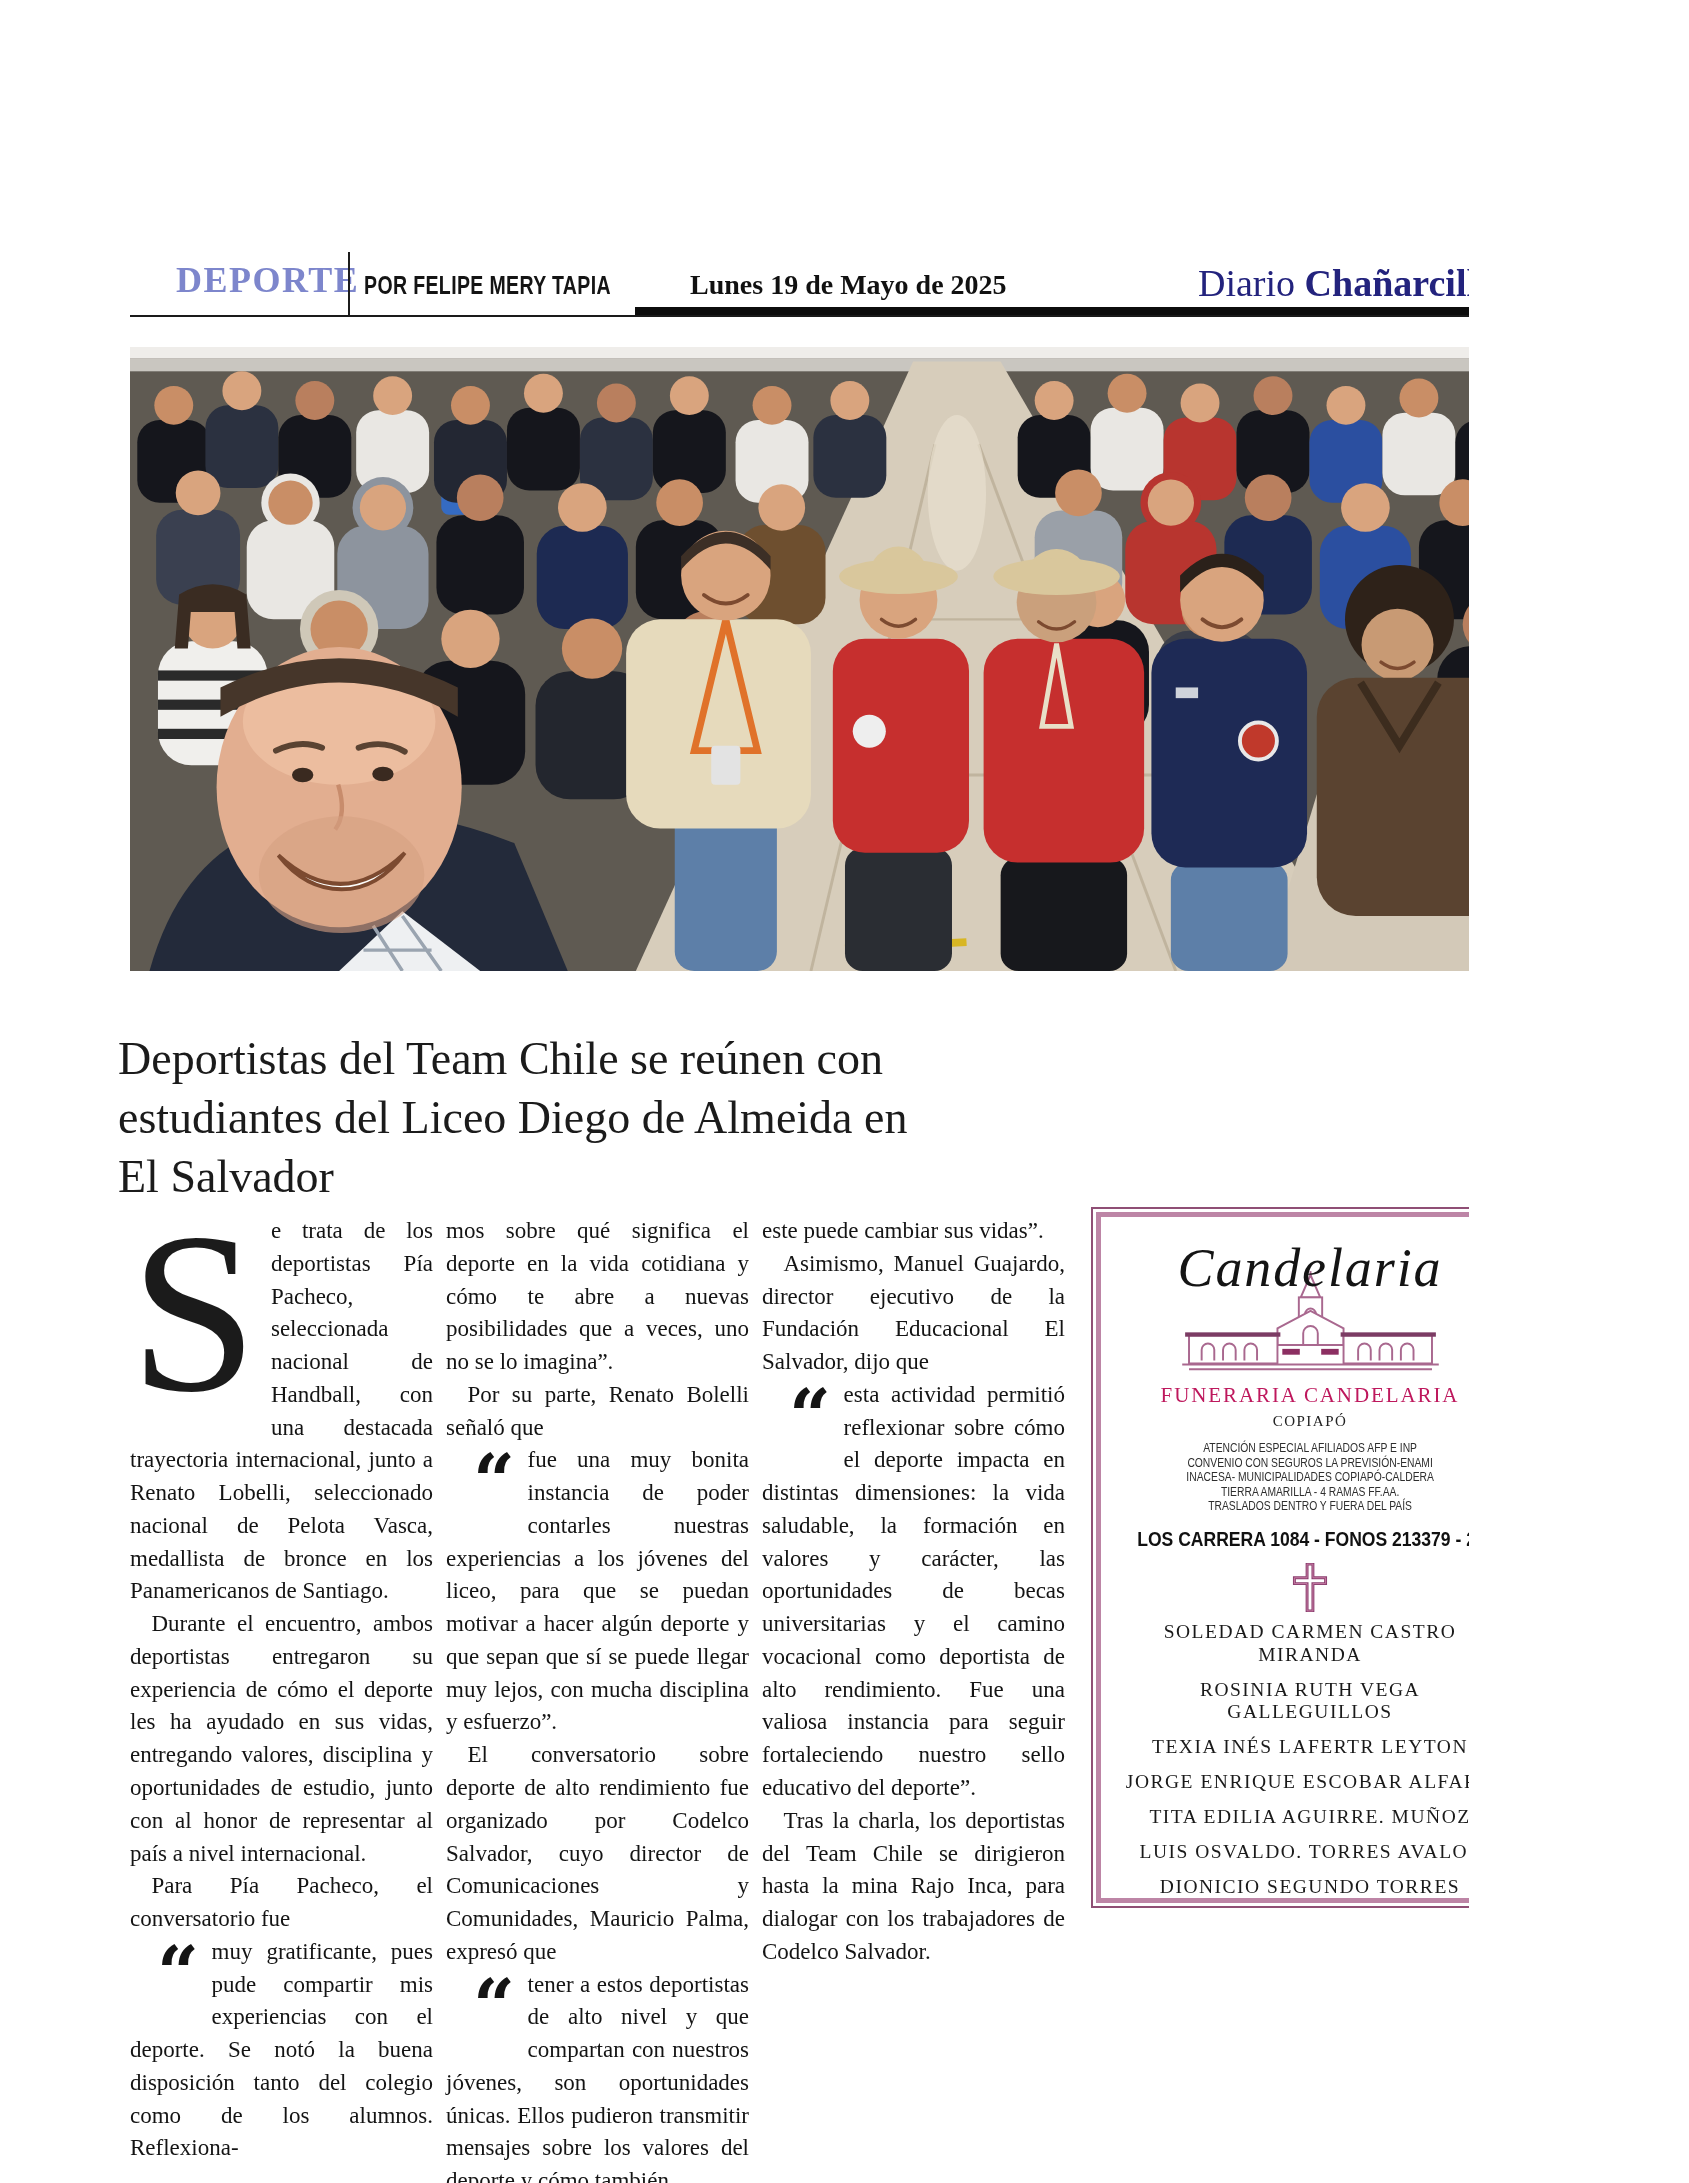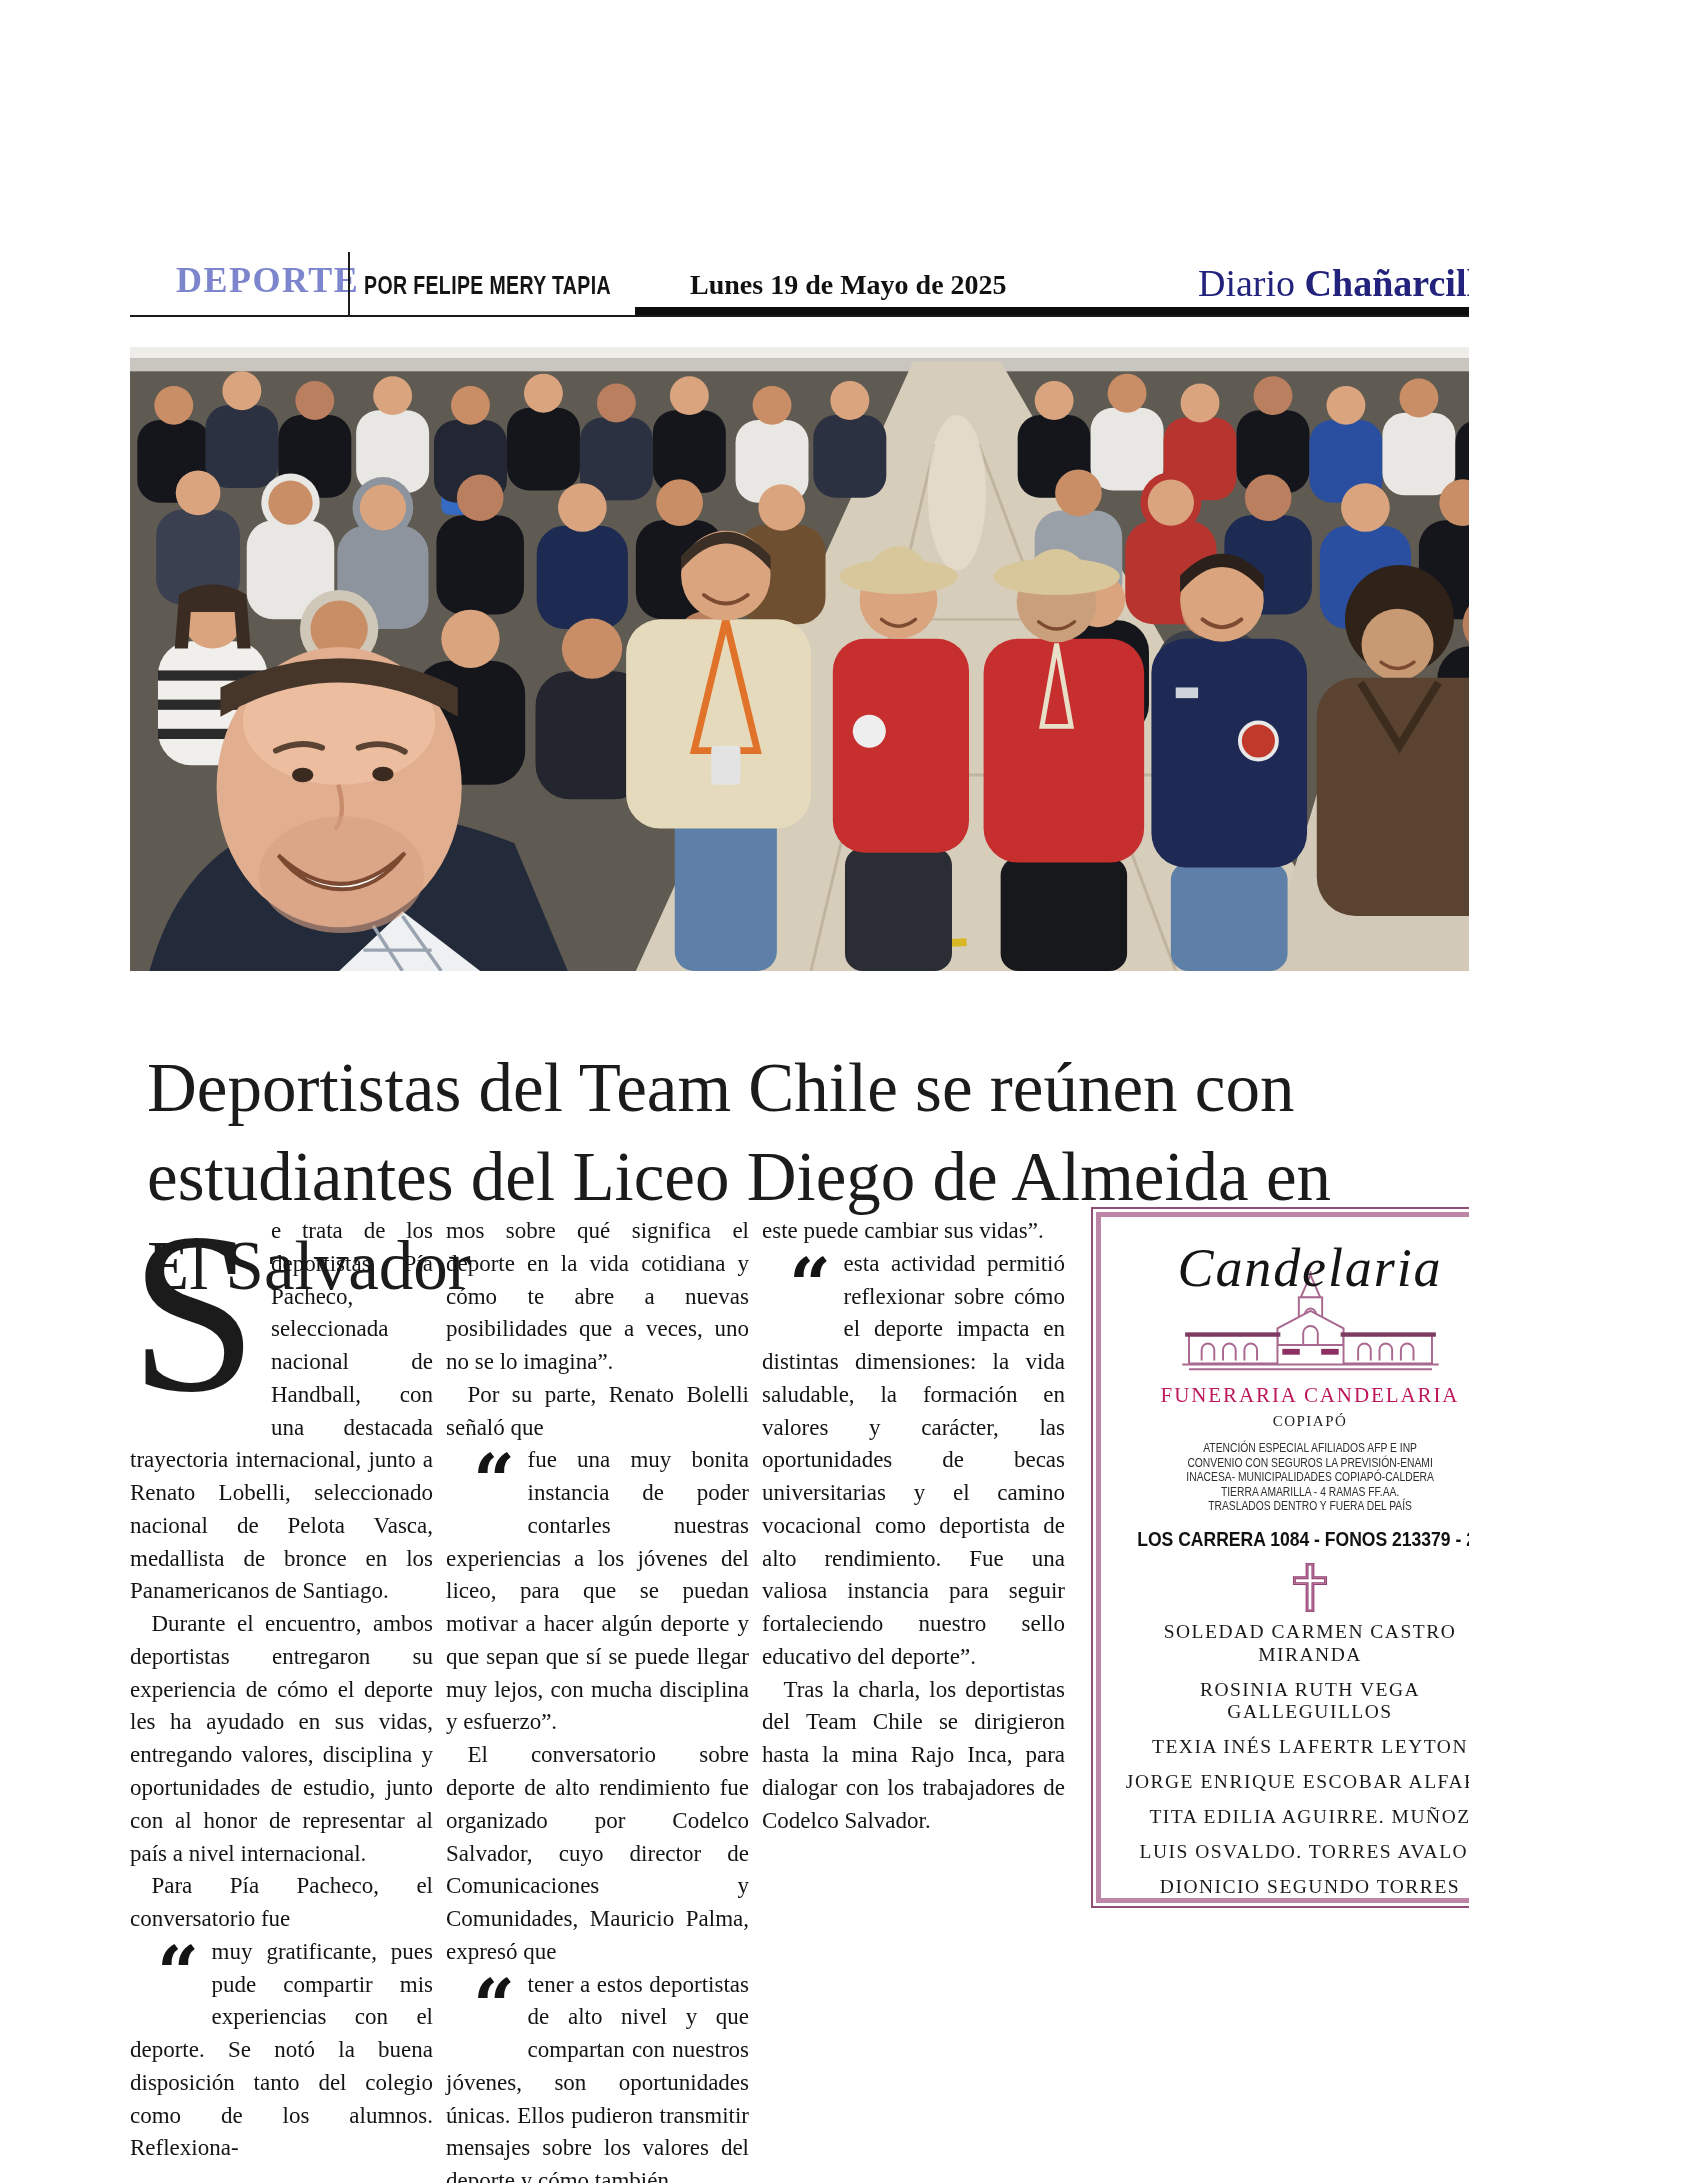--- a/index.html
+++ b/index.html
@@ -20,21 +20,21 @@
   .hdr-div2{position:absolute;left:1584px;top:249px;width:2.9px;height:71px;background:#1c1c1c;}
   .hdr-page{position:absolute;left:1564px;top:247px;font-size:58px;font-weight:bold;letter-spacing:-1px;color:#7f1d1d;}
   .rule-thin{position:absolute;left:130px;top:315px;width:1443px;height:1.9px;background:#1a1a1a;}
   .rule-thick{position:absolute;left:635px;top:307px;width:937px;height:8.3px;background:#0d0d0d;}
 
   
   .photo{position:absolute;left:130px;top:347px;width:1429px;height:624px;background:#6b655c;}
   .photo svg{display:block;width:100%;height:100%;}
 
   
-  .headline{position:absolute;left:147px;top:998px;width:1464px;font-size:69px;
+  .headline{position:absolute;left:118px;top:998px;width:1464px;font-size:46px;
             line-height:1.29;color:#1b1b1b;font-weight:normal;}
   .headline span{display:block;}
 
   
   .col{position:absolute;top:1215px;width:303px;font-size:23px;line-height:1.425;
        text-align:justify;color:#141414;}
   #col1{left:130px;} #col2{left:446px;} #col3{left:762px;}
   .p{margin:0;text-indent:21.4px;}
   .p.ni{text-indent:0;}
   .drop{float:left;font-size:229px;line-height:.8;padding:6.8px 13.6px 8.8px 0;color:#1b1b1b;}
@@ -346,20 +346,21 @@
   <div class="col" id="col2">
     <p class="p ni"><span>mos sobre qué significa el deporte en la vida cotidiana y cómo te abre a nuevas posibilidades que a veces, uno no se lo imagina”.</span></p>
     <p class="p"><span>Por su parte, Renato Bolelli señaló que</span></p>
     <p class="p quote"><span class="qmark">“</span><span>fue una muy bonita instancia de poder contarles nuestras experiencias a los jóvenes del liceo, para que se puedan motivar a hacer algún deporte y que sepan que sí se puede llegar muy lejos, con mucha disciplina y esfuerzo”.</span></p>
     <p class="p"><span>El conversatorio sobre deporte de alto rendimiento fue organizado por Codelco Salvador, cuyo director de Comunicaciones y Comunidades, Mauricio Palma, expresó que</span></p>
     <p class="p quote"><span class="qmark">“</span><span>tener a estos deportistas de alto nivel y que compartan con nuestros jóvenes, son oportunidades únicas. Ellos pudieron transmitir mensajes sobre los valores del deporte y cómo también,</span></p>
   </div>
 
   <div class="col" id="col3">
     <p class="p ni"><span>este puede cambiar sus vidas”.</span></p>
+    <p class="p"><span>Asimismo, Manuel Guajardo, director ejecutivo de la Fundación Educacional El Salvador, dijo que</span></p>
     <p class="p quote"><span class="qmark">“</span><span>esta actividad permitió reflexionar sobre cómo el deporte impacta en distintas dimensiones: la vida saludable, la formación en valores y carácter, las oportunidades de becas universitarias y el camino vocacional como deportista de alto rendimiento. Fue una valiosa instancia para seguir fortaleciendo nuestro sello educativo del deporte”.</span></p>
     <p class="p"><span>Tras la charla, los deportistas del Team Chile se dirigieron hasta la mina Rajo Inca, para dialogar con los trabajadores de Codelco Salvador.</span></p>
   </div>
 
   <div class="fbox">
     <div class="fbox-inner">
       <div class="fscript">Candelaria</div>
       <svg class="fchurch" width="311" height="112" viewBox="0 0 640 230">
         <g stroke="#a9688f" stroke-width="4" fill="#ffffff">
           <line x1="320" y1="0" x2="320" y2="14"></line>

